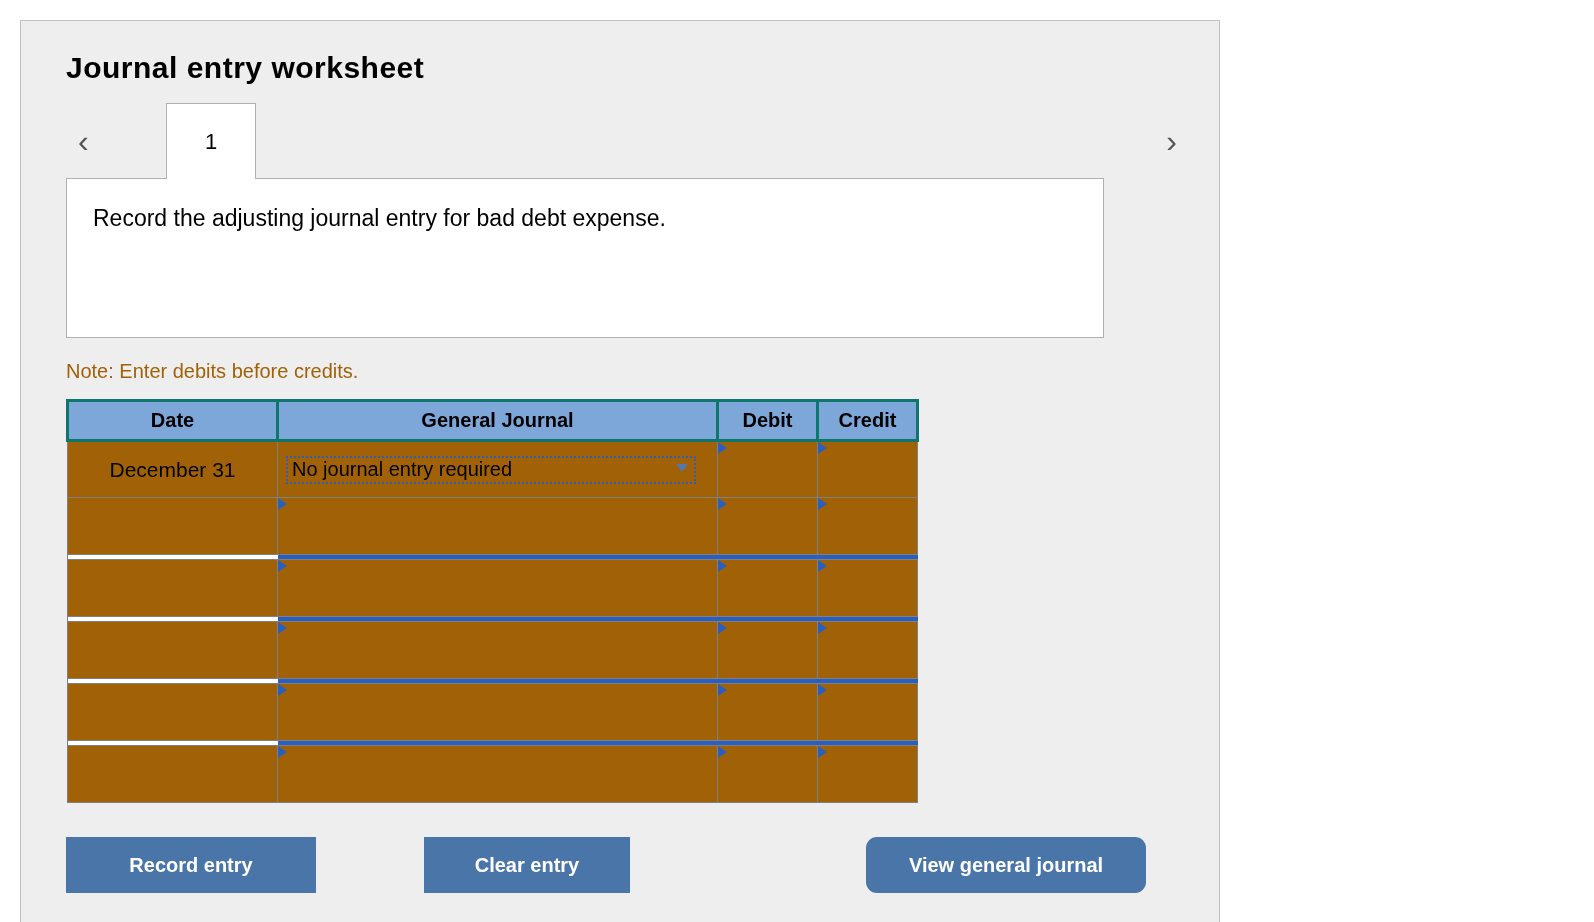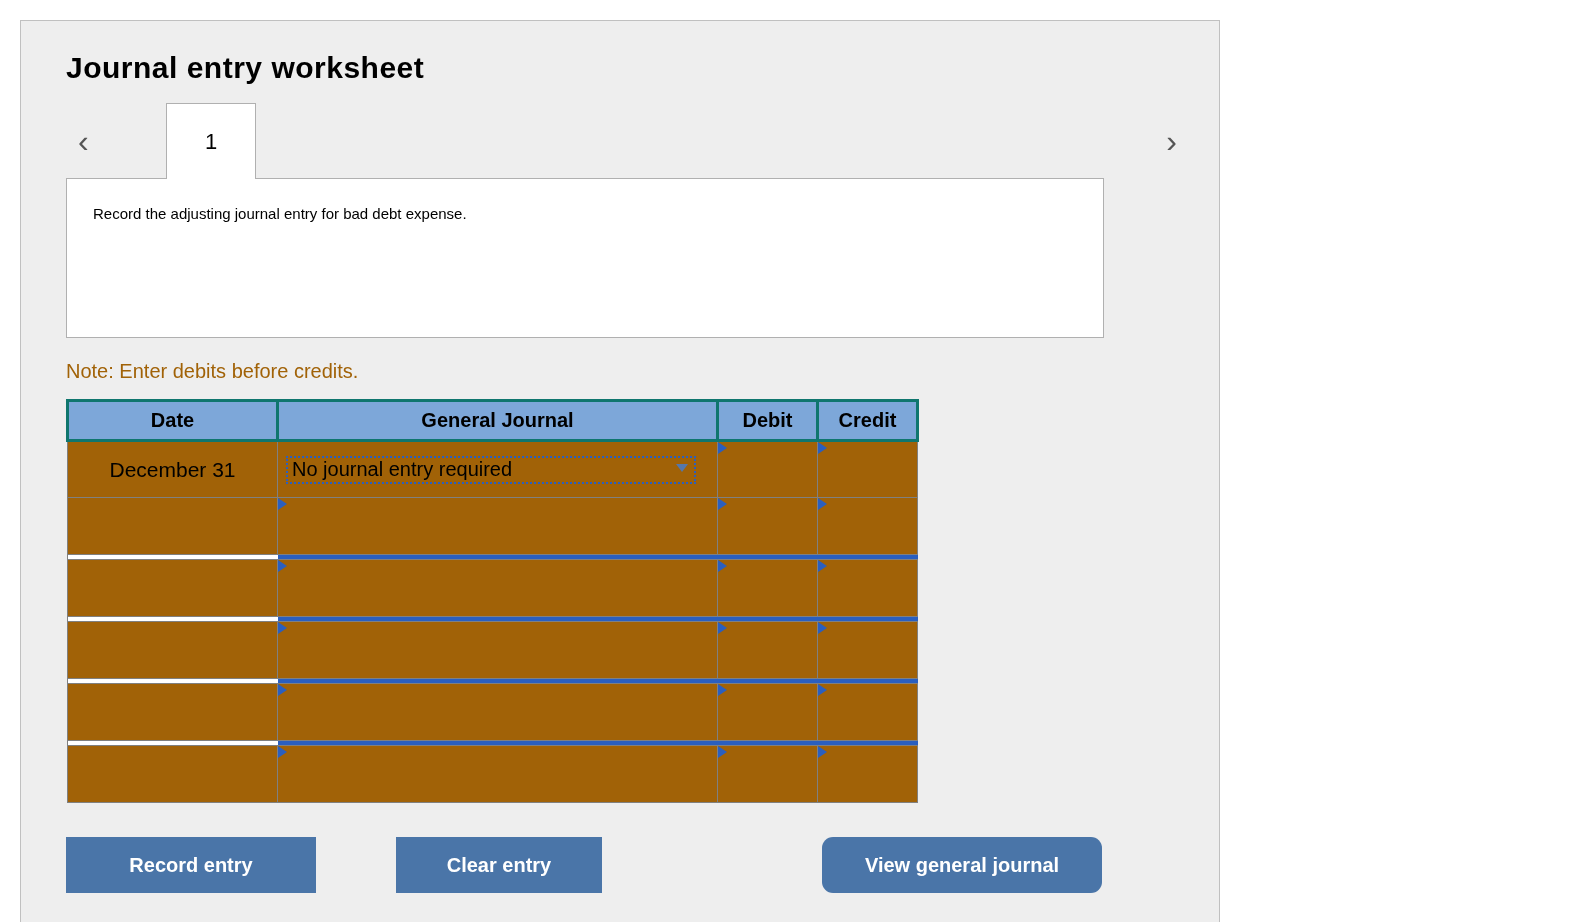--- a/index.html
+++ b/index.html
@@ -55,21 +55,21 @@
     cursor: pointer;
     z-index: 2;
   }
   .instruction-box {
     position: relative;
     background: #ffffff;
     border: 1px solid #b0b0b0;
     padding: 26px 26px 26px 26px;
     margin-top: -1px;
     height: 160px;
-    font-size: 15px;
+    font-size: 23px;
     width: 1038px;
     z-index: 1;
   }
   .note-text {
     color: #a16207;
     font-size: 20px;
     margin: 22px 0 16px 0;
   }
   .journal-table {
     border-collapse: collapse;
@@ -139,37 +139,37 @@
     border: none;
   }
   .divider-blue td.date-divider {
     background: #ffffff;
     border-left: 1px solid #808080;
   }
   .button-row {
     display: flex;
     align-items: center;
     margin-top: 34px;
-    gap: 0;
+    gap: 16px;
   }
   .btn {
     background: #4a75a8;
     color: #ffffff;
     font-weight: bold;
     font-size: 20px;
     border: none;
     height: 56px;
     padding: 0 32px;
     cursor: pointer;
     display: flex;
     align-items: center;
     justify-content: center;
   }
   .btn.record { width: 250px; margin-right: 80px; }
-  .btn.clear  { width: 206px; margin-right: 220px; }
+  .btn.clear  { width: 206px; margin-right: 220px; margin-left: 12px; }
   .btn.view   { width: 280px; border-radius: 11px; }
 </style>
 </head>
 <body>
 
 <div class="outer-panel">
 
   <h1 class="page-title">Journal entry worksheet</h1>
 
   <div class="tab-row">

